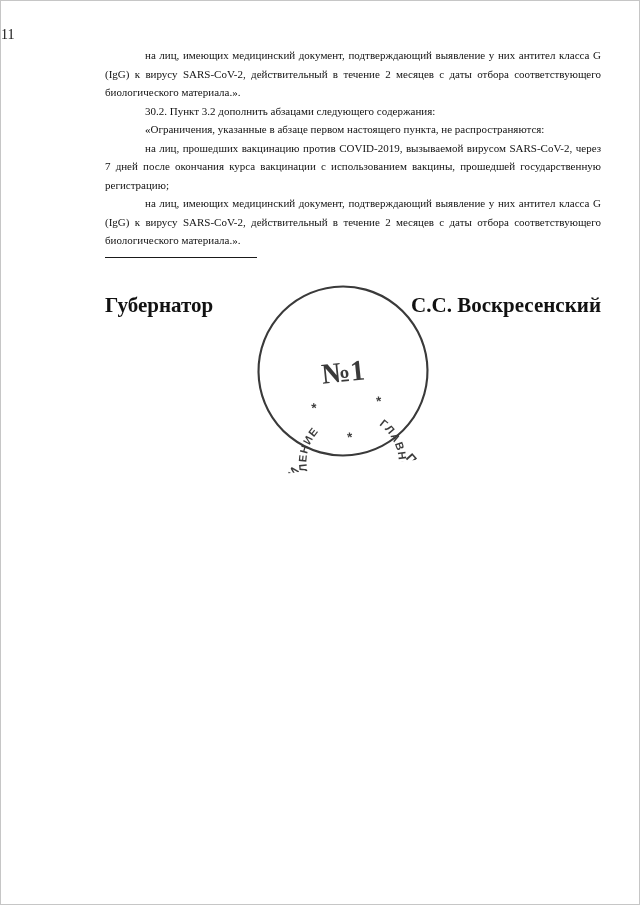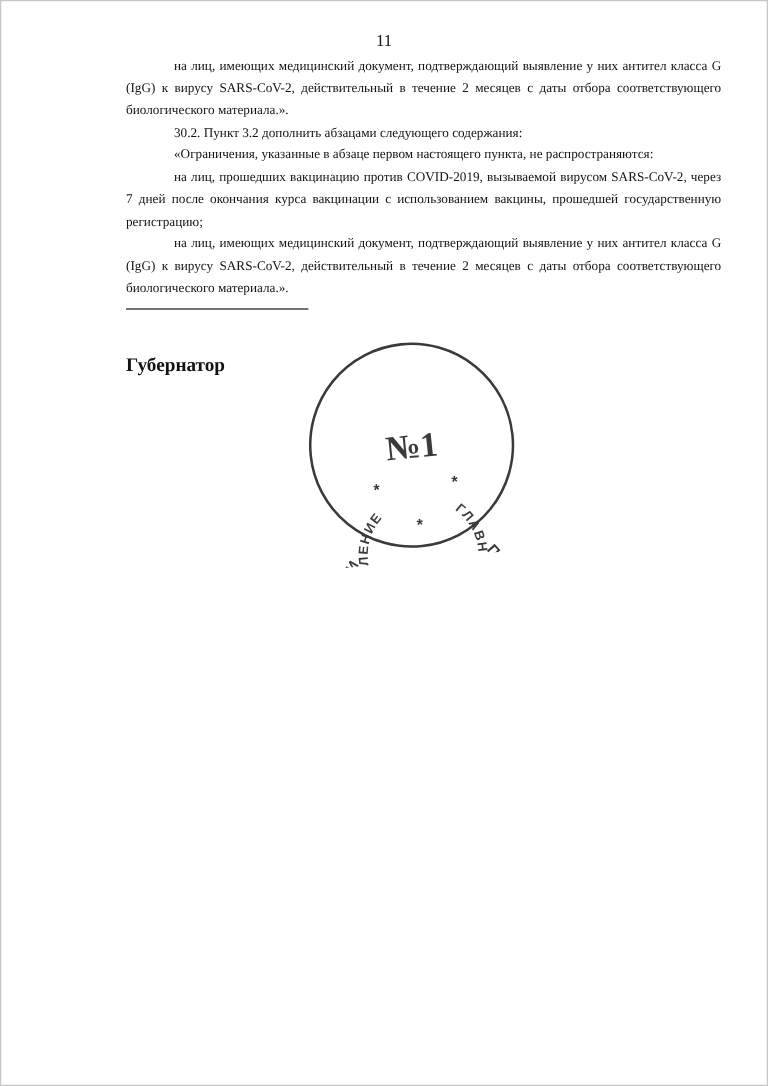--- a/index.html
+++ b/index.html
@@ -10,21 +10,20 @@
     height: 905px;
     margin: 0;
     background: #ffffff;
     border: 1px solid #c6c6c6;
     font-family: "Liberation Serif", serif;
     color: #121212;
     overflow: hidden;
   }
   .page-number {
     padding-top: 26px;
-    text-align: center;
     font-size: 14px;
     height: 45px;
   }
   .body-text {
     padding-left: 104px;
     padding-right: 38px;
     font-size: 11px;
     line-height: 18.5px;
     text-align: justify;
     text-align-last: left;
@@ -37,21 +36,21 @@
     height: 0;
     border-top: 1.5px solid #1a1a1a;
   }
   .sig-row {
     display: flex;
     justify-content: space-between;
     align-items: center;
     margin-top: 38px;
     padding-left: 104px;
     padding-right: 38px;
-    font-size: 16px;
+    font-size: 21px;
     font-weight: bold;
     line-height: 18.5px;
   }
   .stamp {
     position: absolute;
     top: 274px;
     left: 246px;
     width: 192px;
     height: 192px;
     opacity: 0.88;
@@ -98,20 +97,21 @@
     <p class="para">на лиц, прошедших вакцинацию против COVID-2019, вызываемой вирусом SARS-CoV-2, через 7 дней после окончания курса вакцинации с использованием вакцины, прошедшей государственную регистрацию;</p>
     <p class="para">на лиц, имеющих медицинский документ, подтверждающий выявление у них антител класса G (IgG) к вирусу SARS-CoV-2, действительный в течение 2 месяцев с даты отбора соответствующего биологического материала.».</p>
   </div>
 
   <div class="divider"></div>
 
   <div class="sig-row">
     <div class="sig-left">
       <div>Губернатор</div>
     </div>
+    <div class="sig-name">С.С. Воскресенский</div>
   </div>
 
   <svg class="stamp" viewBox="0 0 200 200" xmlns="http://www.w3.org/2000/svg">
     <defs>
       <path id="ring-outer-path" d="M 100,172 A 72,72 0 1 1 99.99,172"></path>
       <path id="ring-inner-path" d="M 100,148 A 48,48 0 1 1 99.99,148"></path>
     </defs>
 
     <circle cx="100" cy="100" r="88" fill="none" stroke-width="2.2" stroke="#1f1f1f"></circle>
 

